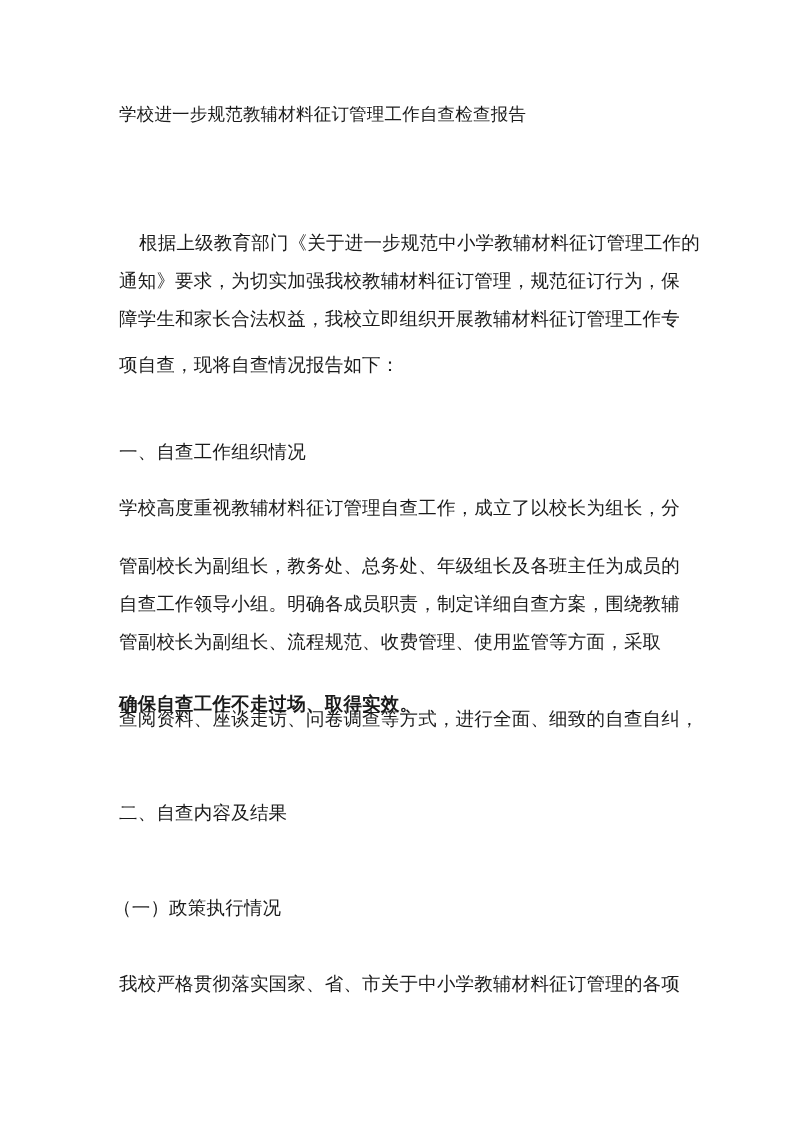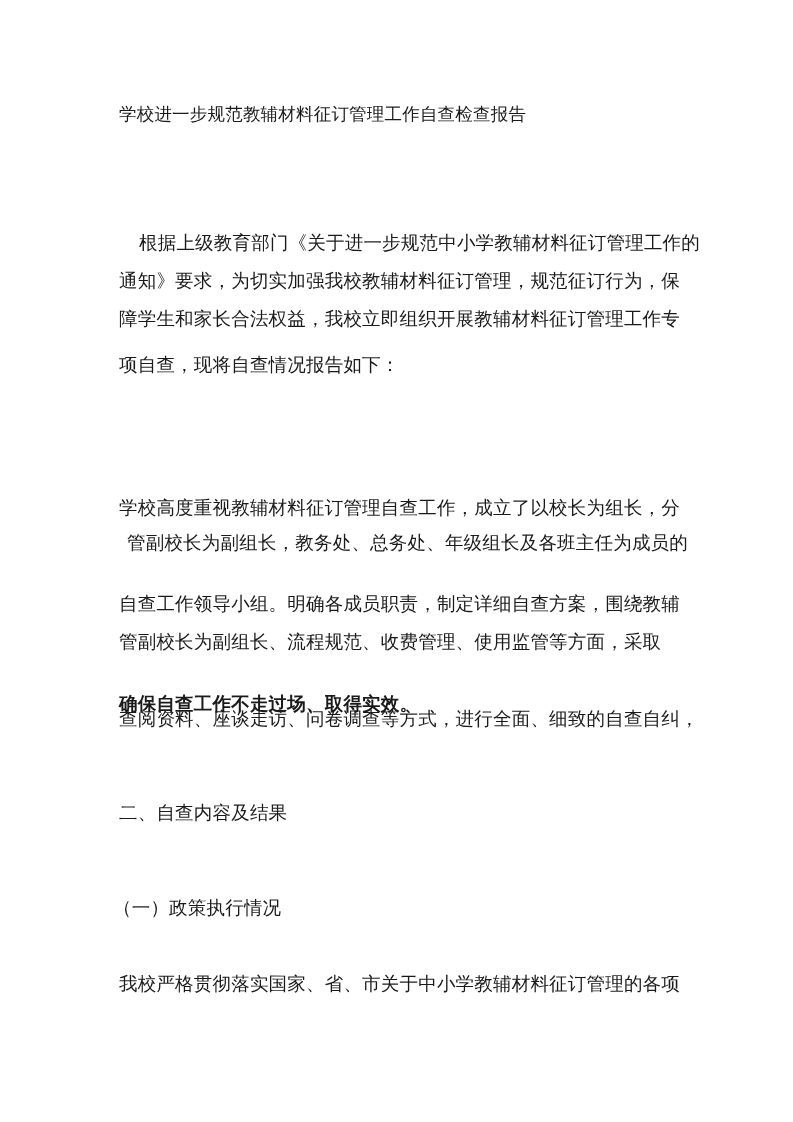--- a/index.html
+++ b/index.html
@@ -40,24 +40,25 @@
 
   <div class="line title" style="top:103px;">学校进一步规范教辅材料征订管理工作自查检查报告</div>
 
   <div>
     <div class="line" style="top:232px;margin-left:20px;">根据上级教育部门《关于进一步规范中小学教辅材料征订管理工作的</div>
     <div class="line" style="top:270px;">通知》要求，为切实加强我校教辅材料征订管理，规范征订行为，保</div>
     <div class="line" style="top:308px;">障学生和家长合法权益，我校立即组织开展教辅材料征订管理工作专</div>
     <div class="line" style="top:346px;margin-top:8px;">项自查，现将自查情况报告如下：</div>
   </div>
 
+  <div class="line" style="top:441px;">一、自查工作组织情况</div>
 
   <div>
     <div class="line" style="top:497px;">学校高度重视教辅材料征订管理自查工作，成立了以校长为组长，分</div>
-    <div class="line" style="top:532px;margin-left:8px;">管副校长为副组长，教务处、总务处、年级组长及各班主任为成员的</div>
+    <div class="line" style="top:555px;">管副校长为副组长，教务处、总务处、年级组长及各班主任为成员的</div>
     <div class="line" style="top:593px;">自查工作领导小组。明确各成员职责，制定详细自查方案，围绕教辅</div>
     <div class="line" style="top:631px;">管副校长为副组长、流程规范、收费管理、使用监管等方面，采取</div>
     <div class="line" style="top:708px;text-align:right;">查阅资料、座谈走访、问卷调查等方式，进行全面、细致的自查自纠，</div>
     <div class="line" style="top:693px;font-weight:bold;">确保自查工作不走过场、取得实效。</div>
   </div>
 
   <div class="line" style="top:802px;">二、自查内容及结果</div>
 
   <div class="line sub" style="top:897px;">（一）政策执行情况</div>
 

